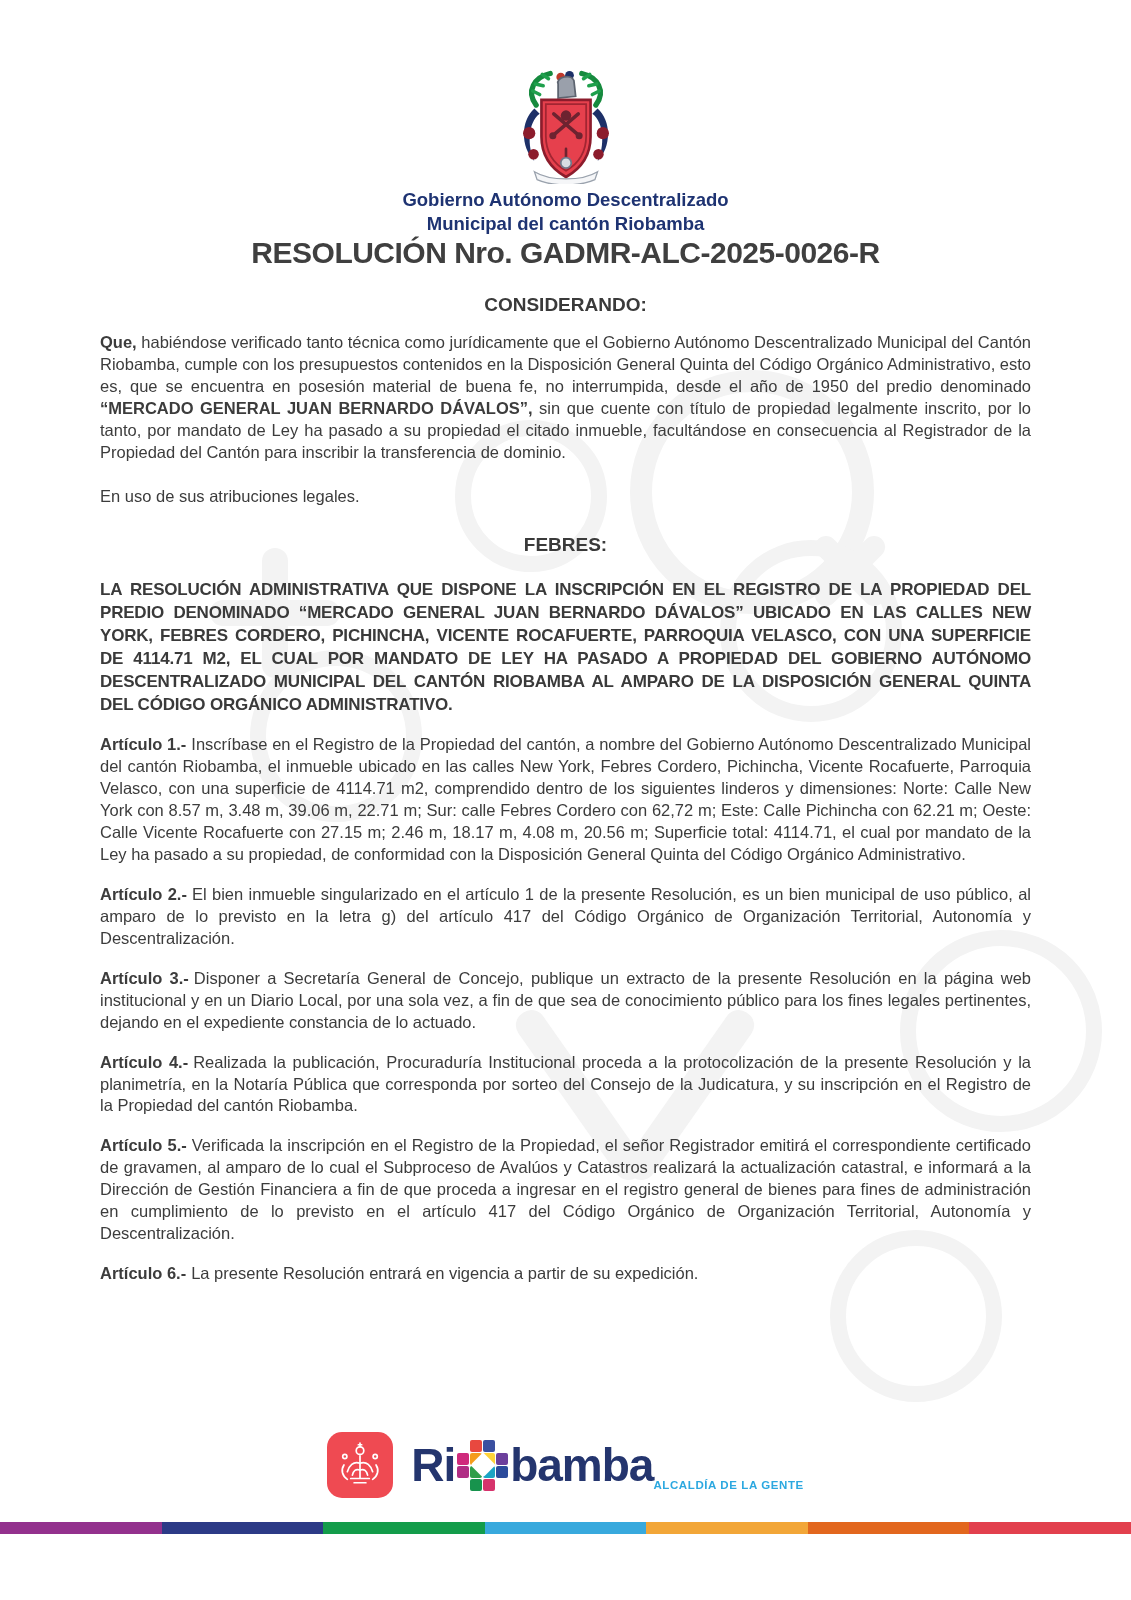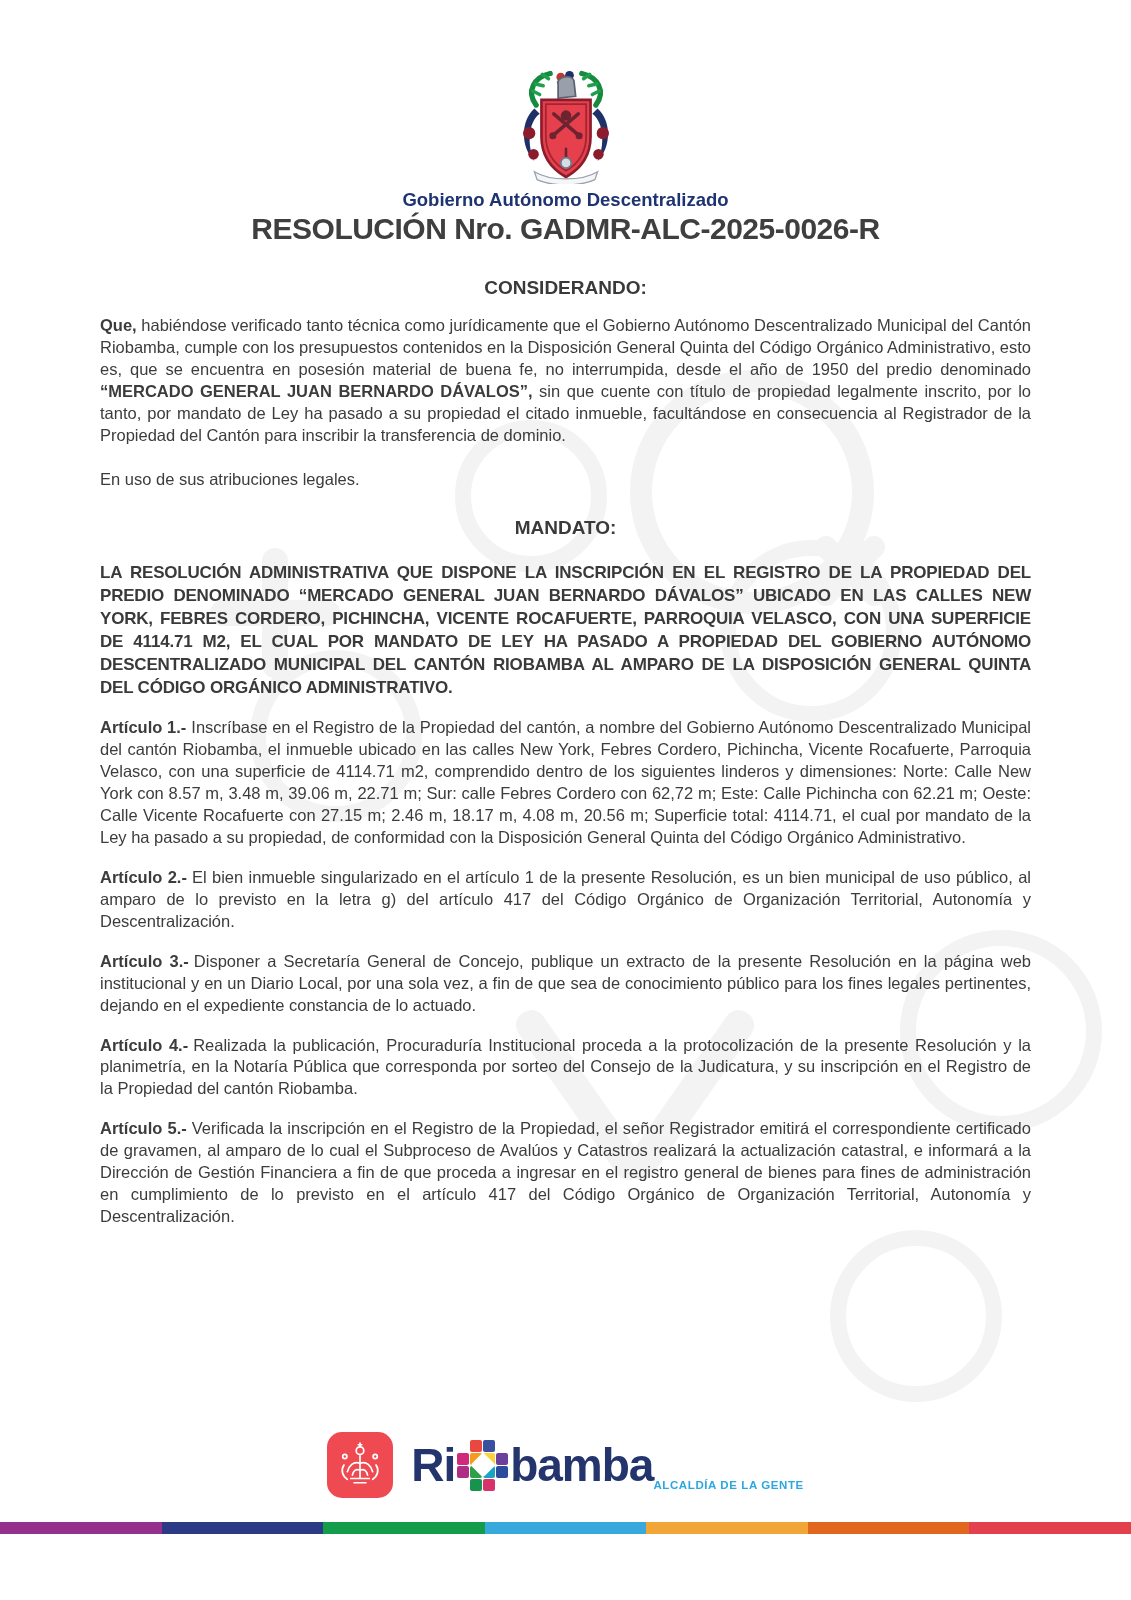--- a/index.html
+++ b/index.html
@@ -14,21 +14,21 @@
 
   
   .content{position:absolute;left:100px;width:931px;top:0;z-index:1;}
 
   header{padding-top:70px;text-align:center;}
   .escudo{display:block;margin:0 auto;}
   .org-name{margin-top:4px;font-size:18.5px;font-weight:bold;color:#1e3372;line-height:1.3;}
 
   .doc-title{text-align:center;font-size:30px;font-weight:bold;
              color:#3f3f3f;letter-spacing:-0.5px;}
-  .section-heading{margin-top:31px;text-align:center;font-size:19px;font-weight:bold;color:#3a3a3a;}
+  .section-heading{margin-top:24px;text-align:center;font-size:19px;font-weight:bold;color:#3a3a3a;}
 
   p.body-text{margin:16px 0 0 0;font-size:16.5px;line-height:1.33;text-align:justify;color:#3c3c3c;}
   p.no-justify{text-align:left;}
   .b{font-weight:bold;}
   p.expide-par{margin:22px 0 16px 0;font-size:17px;font-weight:bold;line-height:1.36;
                text-align:justify;color:#3a3a3a;letter-spacing:-0.2px;}
   p.article{margin:18px 0 0 0;}
   .article .label{font-weight:bold;margin-right:5px;}
 
   
@@ -100,44 +100,46 @@
           <circle cx="70" cy="52" r="6" fill="#6d2330" stroke="none"></circle>
           <circle cx="55" cy="75" r="4" fill="#6d2330" stroke="none"></circle>
           <circle cx="85" cy="75" r="4" fill="#6d2330" stroke="none"></circle>
           <path d="M70 90 V100" stroke="#6d2330" stroke-width="3"></path>
           <circle cx="70" cy="106" r="6" fill="#d8dde3" stroke="#70788a" stroke-width="2"></circle>
 
           <path d="M34 116 C52 127 88 127 106 116 L103 125 C86 133 54 133 37 125 Z" fill="#f5f6f8" stroke="#9aa2ad" stroke-width="1.5"></path>
         </g>
       </svg>
       <div class="org-name">Gobierno Autónomo Descentralizado</div>
+      <div class="org-name" style="margin-top:0;">Municipal del cantón Riobamba</div>
     </header>
 
     <div class="doc-title">RESOLUCIÓN Nro. GADMR-ALC-2025-0026-R</div>
 
     <div class="section-heading">CONSIDERANDO:</div>
 
     <p class="body-text"><span class="b">Que,</span><span> habiéndose verificado tanto técnica como jurídicamente que el Gobierno Autónomo Descentralizado Municipal del Cantón Riobamba, cumple con los presupuestos contenidos en la Disposición General Quinta del Código Orgánico Administrativo, esto es, que se encuentra en posesión material de buena fe, no interrumpida, desde el año de 1950 del predio denominado </span><span class="b">“MERCADO GENERAL JUAN BERNARDO DÁVALOS”,</span><span> sin que cuente con título de propiedad legalmente inscrito, por lo tanto, por mandato de Ley ha pasado a su propiedad el citado inmueble, facultándose en consecuencia al Registrador de la Propiedad del Cantón para inscribir la transferencia de dominio.</span></p>
 
     <p class="body-text no-justify" style="margin-top:22px;">En uso de sus atribuciones legales.</p>
 
-    <div class="section-heading" style="margin-top:26px;">MANDATO:</div>
+    <div class="section-heading" style="margin-top:26px;">FEBRES:</div>
 
     <p class="expide-par">LA RESOLUCIÓN ADMINISTRATIVA QUE DISPONE LA INSCRIPCIÓN EN EL REGISTRO DE LA PROPIEDAD DEL PREDIO DENOMINADO “MERCADO GENERAL JUAN BERNARDO DÁVALOS” UBICADO EN LAS CALLES NEW YORK, FEBRES CORDERO, PICHINCHA, VICENTE ROCAFUERTE, PARROQUIA VELASCO, CON UNA SUPERFICIE DE 4114.71 M2, EL CUAL POR MANDATO DE LEY HA PASADO A PROPIEDAD DEL GOBIERNO AUTÓNOMO DESCENTRALIZADO MUNICIPAL DEL CANTÓN RIOBAMBA AL AMPARO DE LA DISPOSICIÓN GENERAL QUINTA DEL CÓDIGO ORGÁNICO ADMINISTRATIVO.</p>
 
     <p class="body-text article"><span class="label">Artículo 1.-</span><span>Inscríbase en el Registro de la Propiedad del cantón, a nombre del Gobierno Autónomo Descentralizado Municipal del cantón Riobamba, el inmueble ubicado en las calles New York, Febres Cordero, Pichincha, Vicente Rocafuerte, Parroquia Velasco, con una superficie de 4114.71 m2, comprendido dentro de los siguientes linderos y dimensiones: Norte: Calle New York con 8.57 m, 3.48 m, 39.06 m, 22.71 m; Sur: calle Febres Cordero con 62,72 m;  Este: Calle Pichincha con 62.21 m; Oeste: Calle Vicente Rocafuerte con 27.15 m; 2.46 m, 18.17 m, 4.08 m, 20.56 m; Superficie total: 4114.71, el cual por mandato de la Ley ha pasado a su propiedad, de conformidad con la Disposición General Quinta del Código Orgánico Administrativo.</span></p>
 
     <p class="body-text article"><span class="label">Artículo 2.-</span><span>El bien inmueble singularizado en el artículo 1 de la presente Resolución, es un bien municipal de uso público, al amparo de lo previsto en la letra g) del artículo 417 del Código Orgánico de Organización Territorial, Autonomía y Descentralización.</span></p>
 
     <p class="body-text article"><span class="label">Artículo 3.-</span><span>Disponer a Secretaría General de Concejo, publique un extracto de la presente Resolución en la página web institucional y en un Diario Local, por una sola vez, a fin de que sea de conocimiento público para los fines legales pertinentes, dejando en el expediente constancia de lo actuado.</span></p>
 
     <p class="body-text article"><span class="label">Artículo 4.-</span><span>Realizada la publicación, Procuraduría Institucional proceda a la protocolización de la presente Resolución y la planimetría, en la Notaría Pública que corresponda por sorteo del Consejo de la Judicatura, y su inscripción en el Registro de la Propiedad del cantón Riobamba.</span></p>
 
     <p class="body-text article"><span class="label">Artículo 5.-</span><span>Verificada la inscripción en el Registro de la Propiedad, el señor Registrador emitirá el correspondiente certificado de gravamen, al amparo de lo cual el Subproceso de Avalúos y Catastros realizará la actualización catastral, e informará a la Dirección de Gestión Financiera a fin de que proceda a ingresar en el registro general de bienes para fines de administración en cumplimiento de lo previsto en el artículo 417 del Código Orgánico de Organización Territorial, Autonomía y Descentralización.</span></p>
 
+    <p class="body-text article no-justify"><span class="label">Artículo 6.-</span><span>La presente Resolución entrará en vigencia a partir de su expedición.</span></p>
 
   </div>
 
   <div class="footer-logo">
     <div class="emblem-box">
       <svg width="54" height="54" viewBox="0 0 64 64" fill="none" stroke="#ffffff" stroke-width="2" stroke-linecap="round">
         <path d="M32 6 V10 M30 8 H34"></path>
         <circle cx="32" cy="15" r="4.5"></circle>
         <path d="M32 21 V47"></path>
         <path d="M32 30 C24 27 19 33 17 40"></path>

